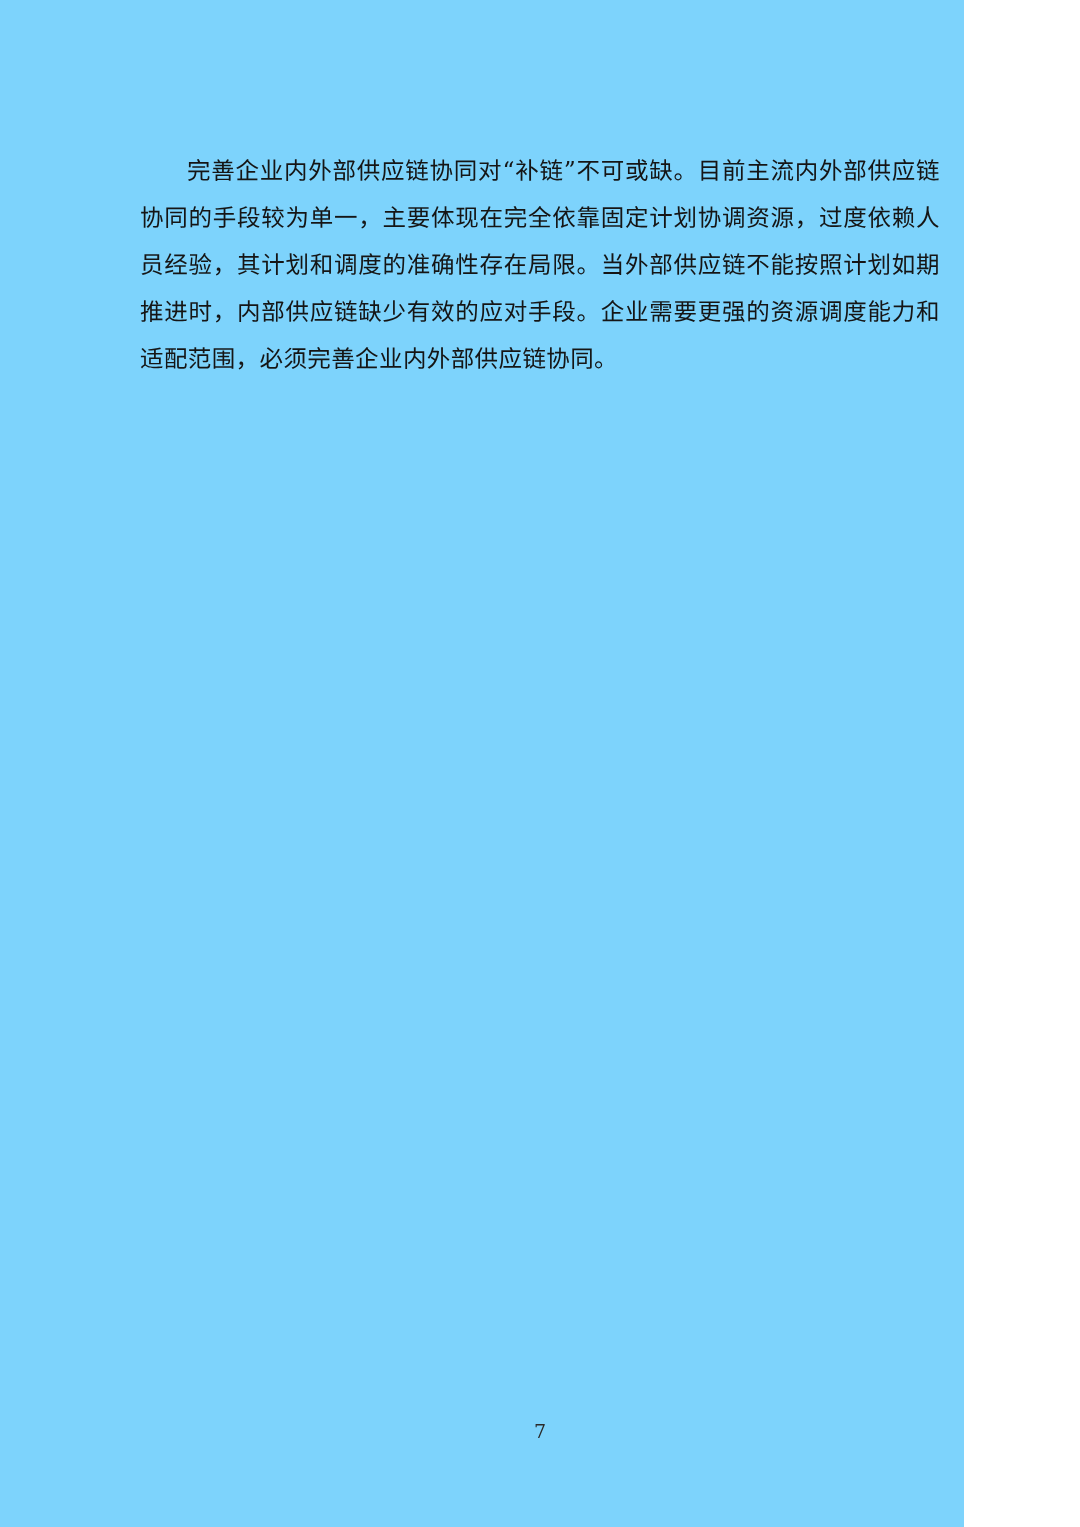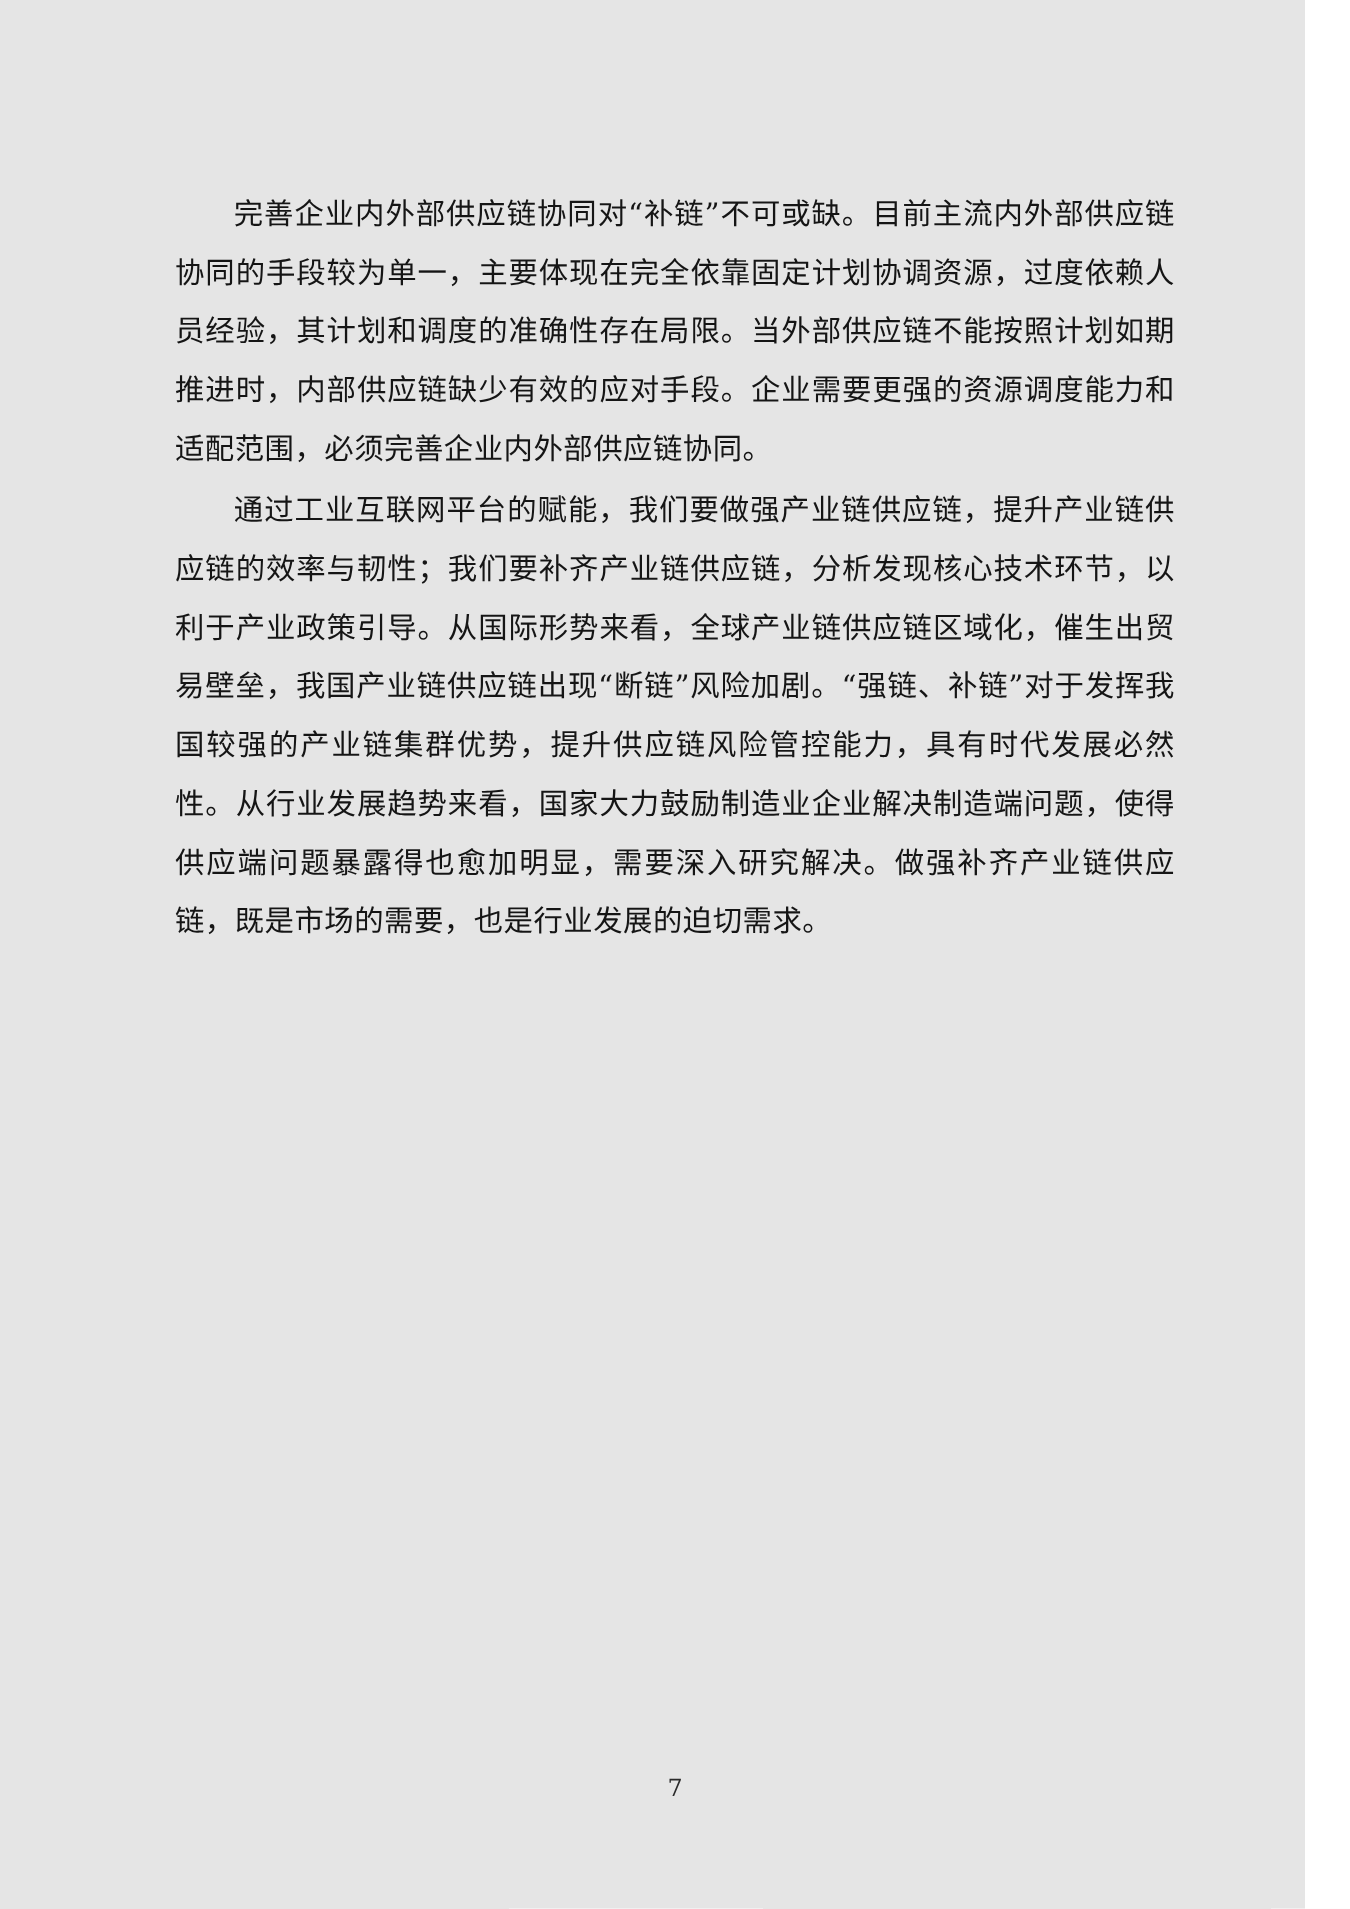--- a/index.html
+++ b/index.html
@@ -12,23 +12,23 @@
     height: 1527px;
     font-family: "DejaVu Serif", "Liberation Serif", serif;
     color: #1a1a1a;
     position: relative;
     overflow: hidden;
   }
   .page {
     position: absolute;
     top: 0;
     left: 0;
-    width: 1044px;
+    width: 964px;
     height: 1527px;
-    background: #e5e5e5;
+    background: #7dd3fc;
   }
   .content {
     position: absolute;
     left: 140px;
     top: 148px;
     width: 800px;
   }
   p.body-para {
     margin: 0 0 2px 0;
     font-size: 23.5px;
@@ -67,21 +67,20 @@
 </head>
 <body>
 
 <div class="page">
 
   <div class="content">
 
     <p class="body-para">完善企业内外部供应链协同对“补链”不可或缺。目前主流内外部供应链协同的手段较为单一，主要体现在完全依靠固定计划协调资源，过度依赖人员经验，其计划和调度的准确性存在局限。当外部供应链不能按照计划如期推进时，内部供应链缺少有效的应对手段。企业需要更强的资源调度能力和适配范围，必须完善企业内外部供应链协同。</p>
 
 
-    <p class="body-para">通过工业互联网平台的赋能，我们要做强产业链供应链，提升产业链供应链的效率与韧性；我们要补齐产业链供应链，分析发现核心技术环节，以利于产业政策引导。从国际形势来看，全球产业链供应链区域化，催生出贸易壁垒，我国产业链供应链出现“断链”风险加剧。“强链、补链”对于发挥我国较强的产业链集群优势，提升供应链风险管控能力，具有时代发展必然性。从行业发展趋势来看，国家大力鼓励制造业企业解决制造端问题，使得供应端问题暴露得也愈加明显，需要深入研究解决。做强补齐产业链供应链，既是市场的需要，也是行业发展的迫切需求。</p>
 
   </div>
 
   <div class="footer">
     <span class="page-number">7</span>
   </div>
 
 </div>
 
 </body></html>

